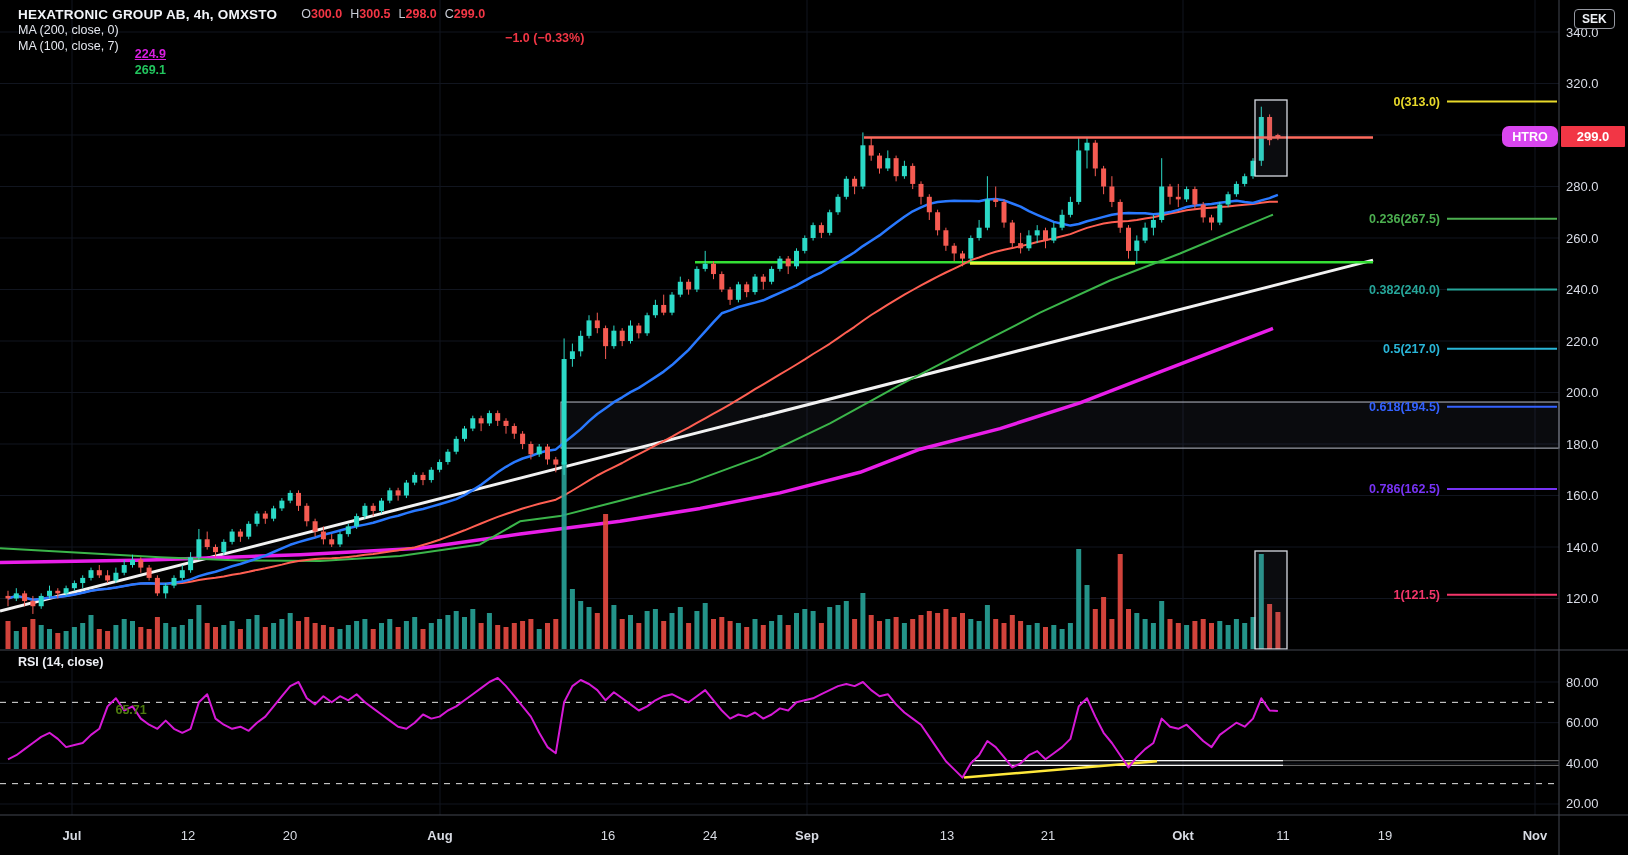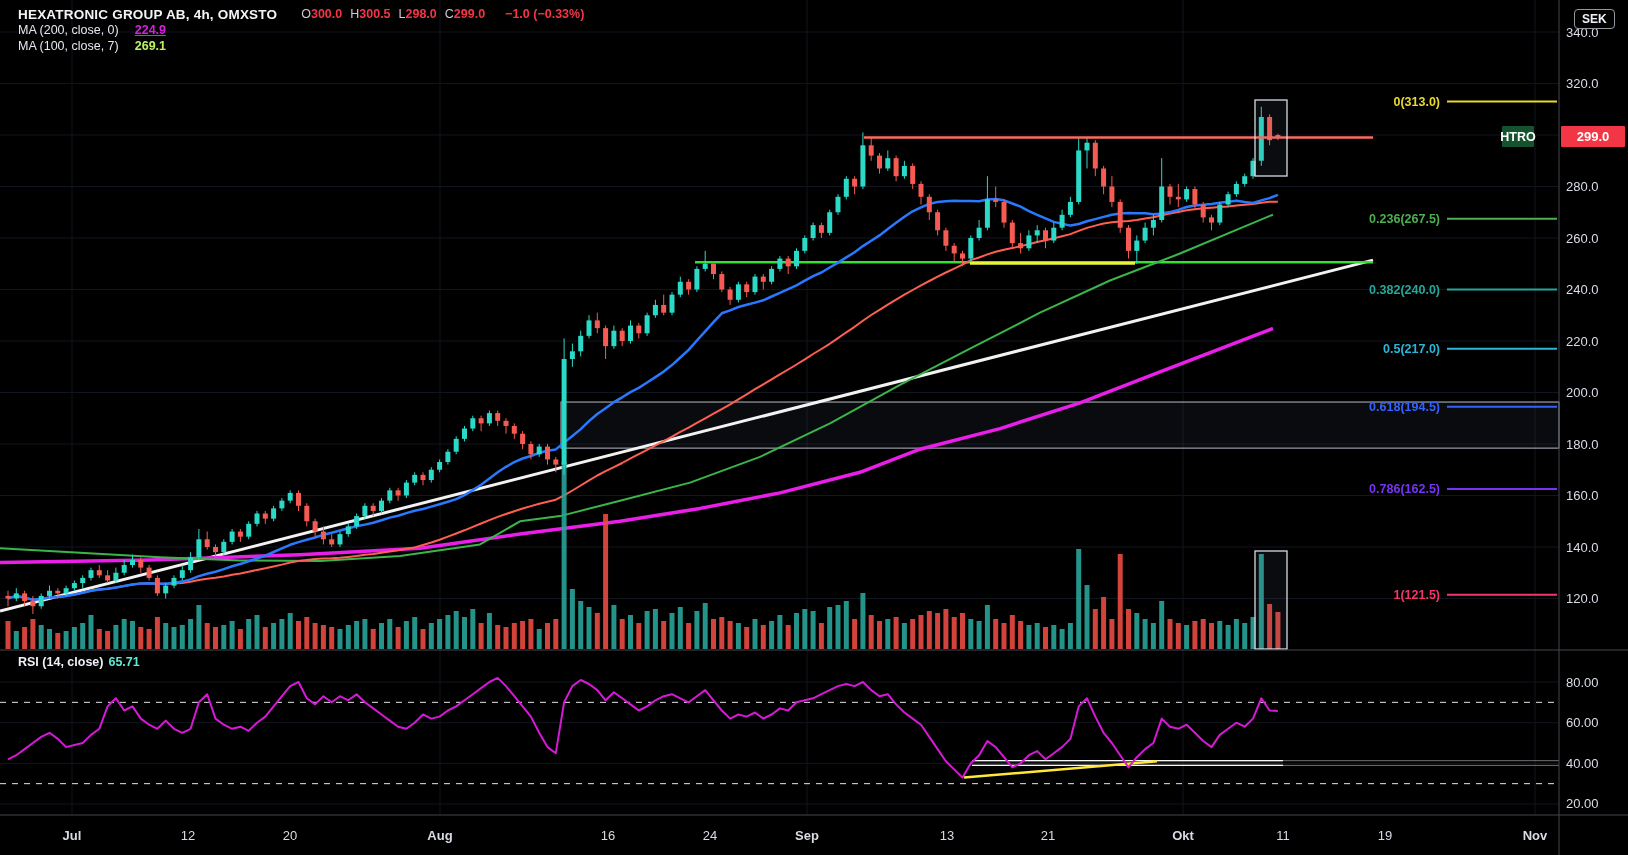--- a/index.html
+++ b/index.html
@@ -1,24 +1,24 @@
 <!DOCTYPE html>
 <html><head>
 <meta charset="utf-8">
 <style>
   html,body{margin:0;padding:0;background:#000;font-family:"Liberation Sans",sans-serif;}
   #app{position:relative;width:1628px;height:855px;background:#000;overflow:hidden;}
   #chart-svg{position:absolute;left:0;top:0;}
   #legend{position:absolute;left:18px;top:6px;z-index:5;pointer-events:none;}
   .lg-row{display:flex;align-items:center;gap:16px;height:16px;font-size:12.5px;color:#e4e7ee;white-space:nowrap;}
   .lg-title{font-size:13.5px;font-weight:700;color:#f2f4f8;letter-spacing:.2px;}
-  .lg-val{font-weight:700;}
-  #rsi-legend{position:absolute;left:18px;top:655px;z-index:5;display:flex;gap:5px;font-size:12.5px;color:#e4e7ee;pointer-events:none;}
+  .lg-val{font-weight:700;margin-top:48px;}
+  #rsi-legend{position:absolute;left:18px;top:655px;z-index:5;display:flex;gap:12px;font-size:12.5px;color:#e4e7ee;pointer-events:none;}
   #sek-badge{position:absolute;left:1574px;top:9px;z-index:6;border:1px solid #9598a1;border-radius:4px;color:#eef0f5;font-size:12px;font-weight:700;padding:2px 7px;background:rgba(0,0,0,.85);}
-  #htro-tag{position:absolute;left:1502px;top:126px;width:32px;height:21px;background:#14532d;color:#fff;font-size:12.5px;font-weight:700;display:flex;align-items:center;justify-content:center;z-index:6;border-radius:1px;}
+  #htro-tag{position:absolute;left:1502px;top:126px;width:56px;height:21px;background:#d946ef;color:#fff;font-size:12.5px;font-weight:700;display:flex;align-items:center;justify-content:center;z-index:6;border-radius:7px;}
   #price-tag{position:absolute;left:1561px;top:126px;width:64px;height:21px;background:#f23645;color:#fff;font-size:13px;font-weight:700;display:flex;align-items:center;justify-content:center;z-index:6;border-radius:1px;}
 </style>
 </head>
 <body>
 
 <div id="app">
   <svg id="chart-svg" width="1628" height="855">
       <g>
         <line x1="0" y1="32" x2="1559" y2="32" stroke="#11151f" stroke-width="1"></line>
         <line x1="0" y1="83.5" x2="1559" y2="83.5" stroke="#11151f" stroke-width="1"></line>
@@ -587,26 +587,26 @@
       <span id="ohlc-holder"><span style="color: rgb(201, 204, 214); margin-left: 8px;">O</span><span style="color: rgb(242, 54, 69); font-weight: 700;">300.0</span><span style="color: rgb(201, 204, 214); margin-left: 8px;">H</span><span style="color: rgb(242, 54, 69); font-weight: 700;">300.5</span><span style="color: rgb(201, 204, 214); margin-left: 8px;">L</span><span style="color: rgb(242, 54, 69); font-weight: 700;">298.0</span><span style="color: rgb(201, 204, 214); margin-left: 8px;">C</span><span style="color: rgb(242, 54, 69); font-weight: 700;">299.0</span></span>
       <span class="lg-val" id="chg" style="color: rgb(242, 54, 69); margin-left: 4px;">−1.0 (−0.33%)</span>
     </div>
     <div id="ma-rows">
         <div class="lg-row">
           <span>MA (200, close, 0)</span>
           <span class="lg-val" style="color: rgb(216, 30, 224); text-decoration: underline;">224.9</span>
         </div>
         <div class="lg-row">
           <span>MA (100, close, 7)</span>
-          <span class="lg-val" style="color: #bef264;">269.1</span>
+          <span class="lg-val" style="color: #22c55e;">269.1</span>
         </div>
       </div>
   </div>
 
   <div id="rsi-legend">
     <span style="font-weight:700;color:#eef0f5">RSI (14, close)</span>
-    <span class="lg-val" id="rsi-val" style="color: #5eead4;">65.71</span>
+    <span class="lg-val" id="rsi-val" style="color: #4d7c0f;">65.71</span>
   </div>
 
   <div id="sek-badge">SEK</div>
   <div id="htro-tag">HTRO</div>
   <div id="price-tag">299.0</div>
 </div>
 
 </body></html>

